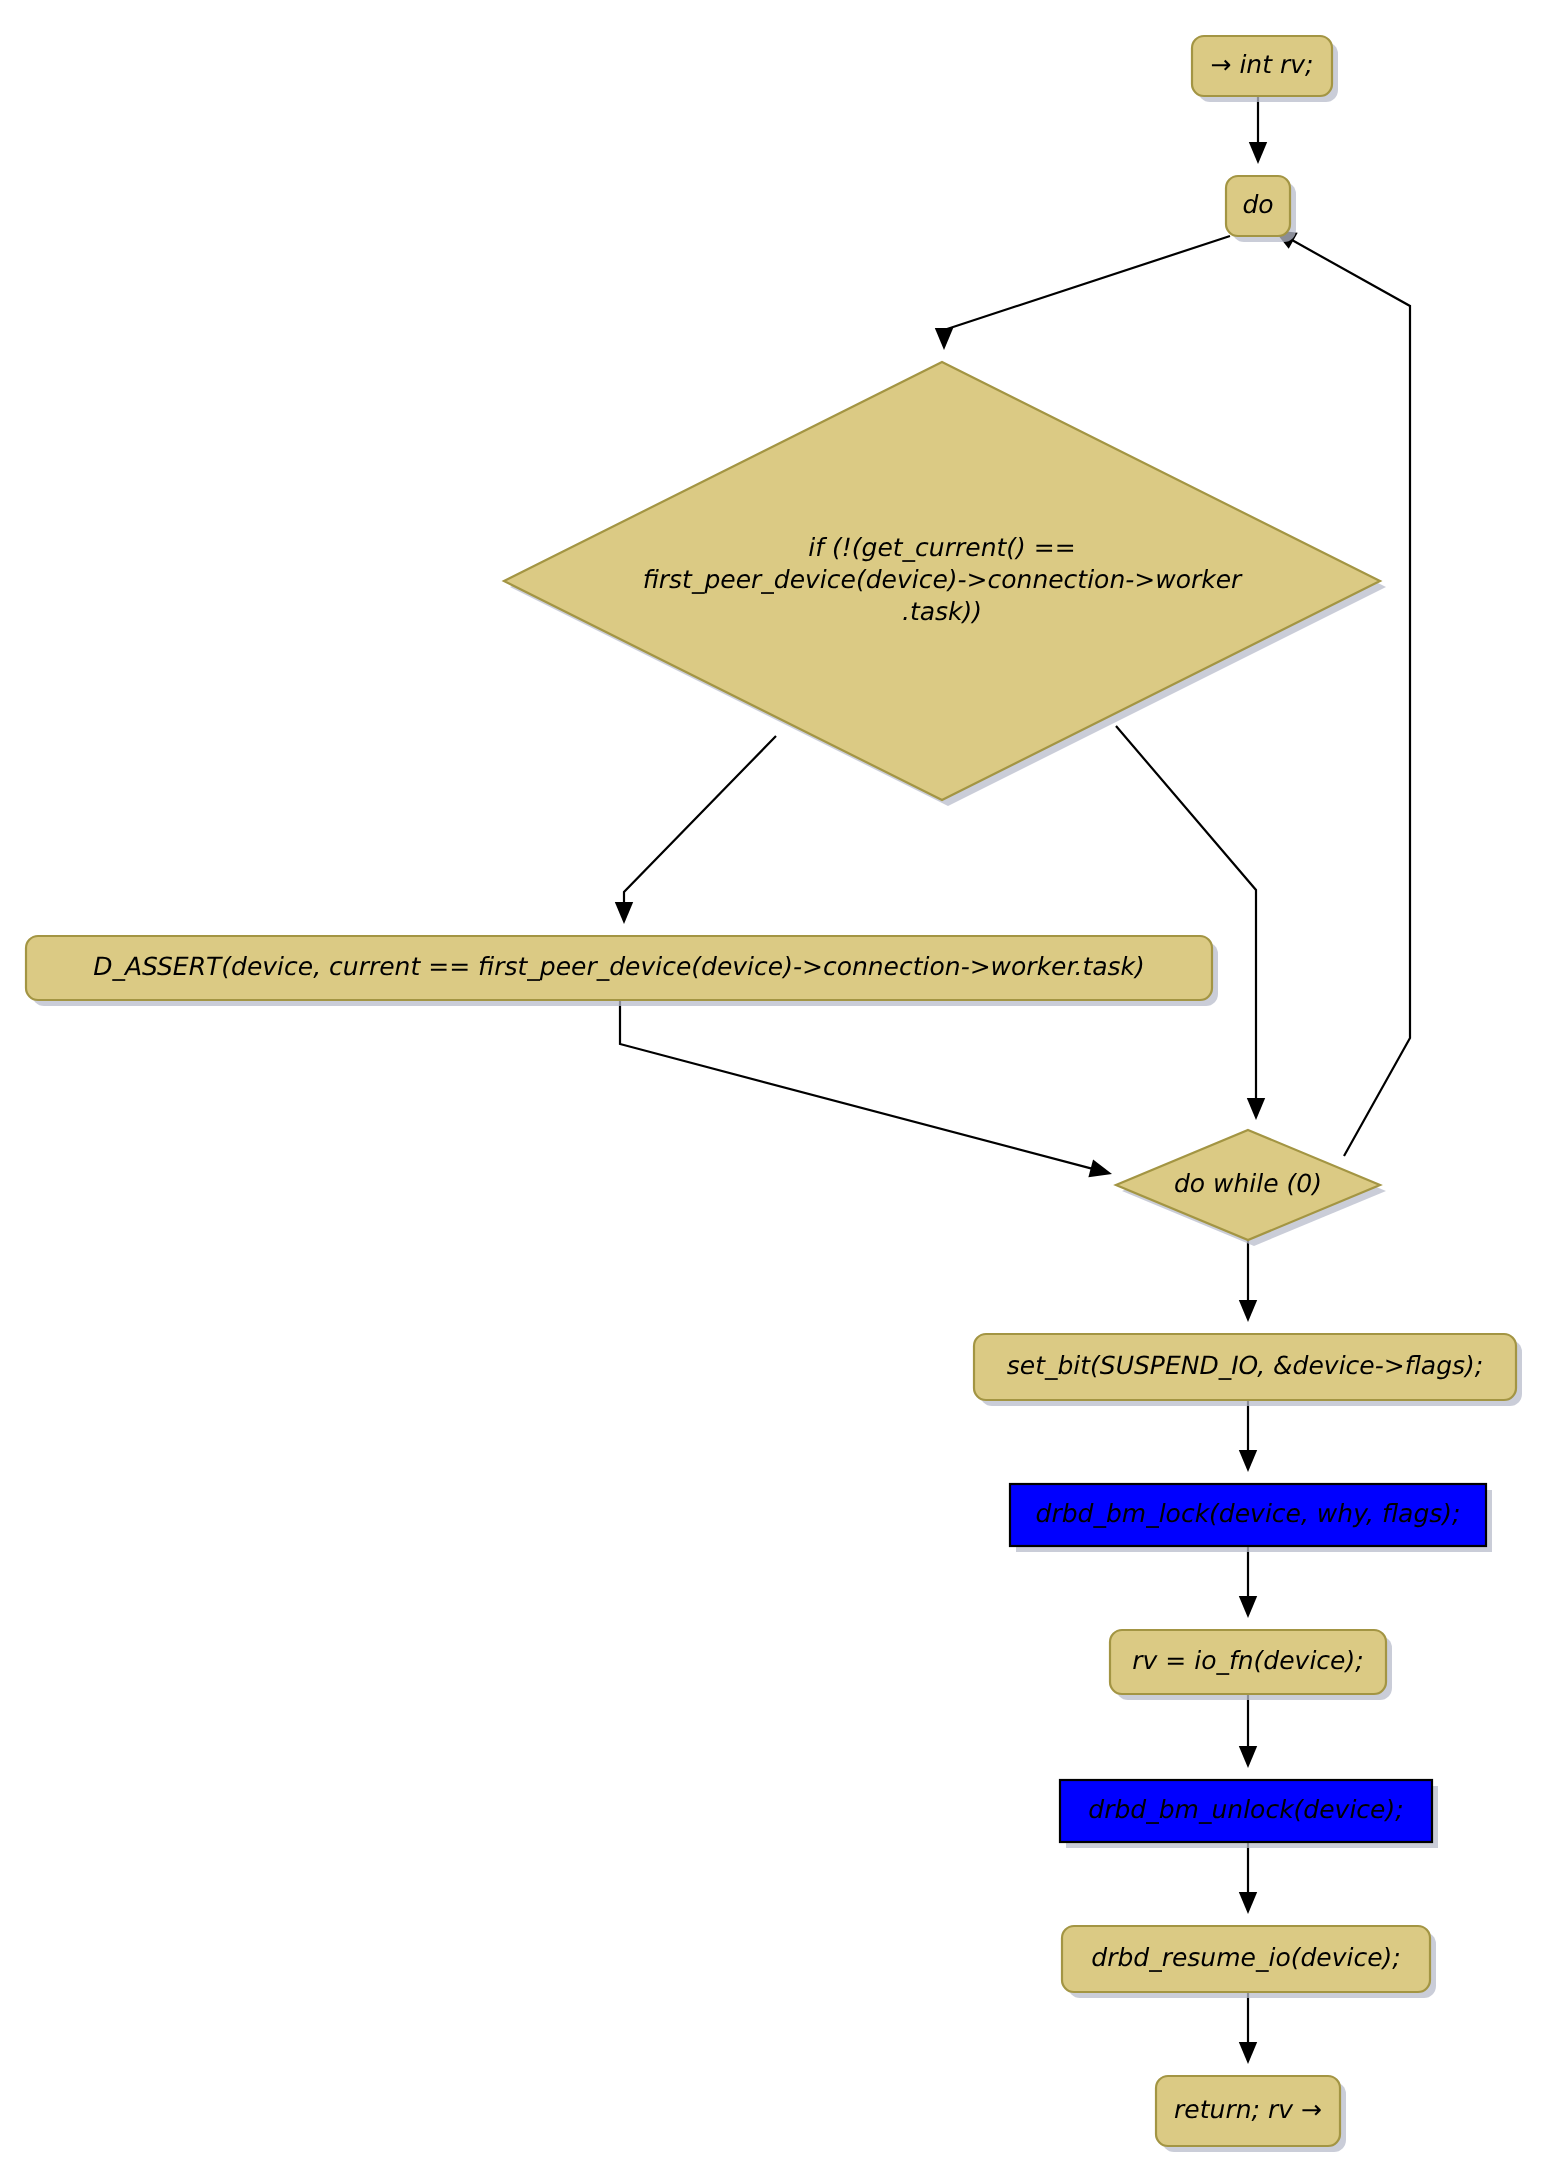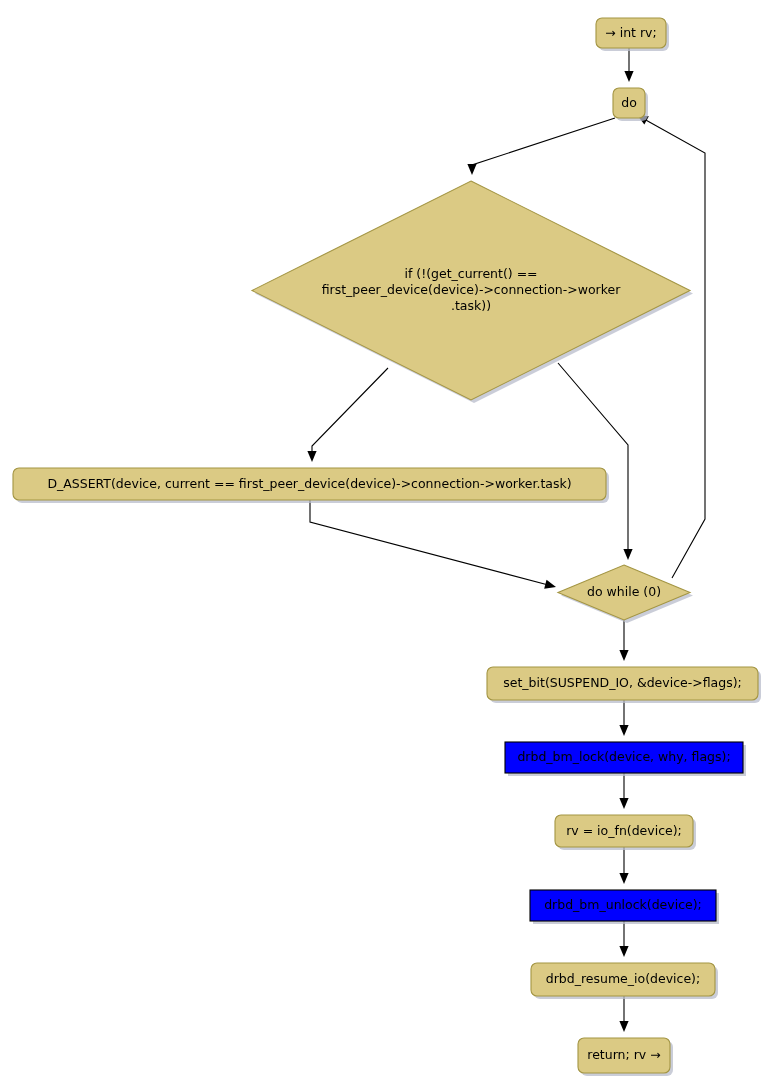--- a/index.html
+++ b/index.html
@@ -10,20 +10,21 @@
   body {
     width: 777px;
     height: 1086px;
     font-family: "DejaVu Sans", sans-serif;
     overflow: hidden;
   }
   #flow-root {
     position: relative;
     width: 777px;
     height: 1086px;
+    font-style: italic;
   }
   svg#flow-svg {
     position: absolute;
     top: 0;
     left: 0;
     width: 777px;
     height: 1086px;
     display: block;
   }
   .node-text {

